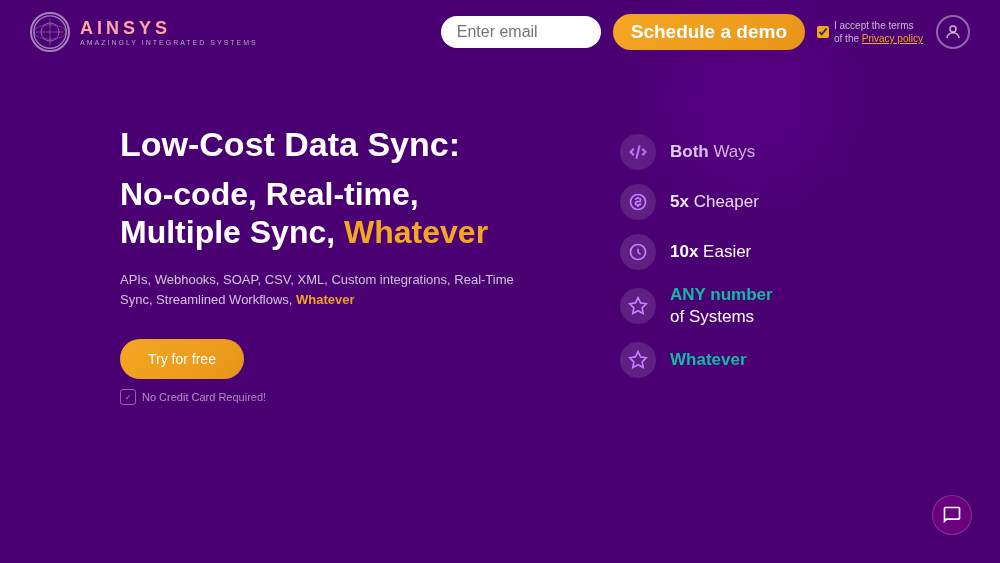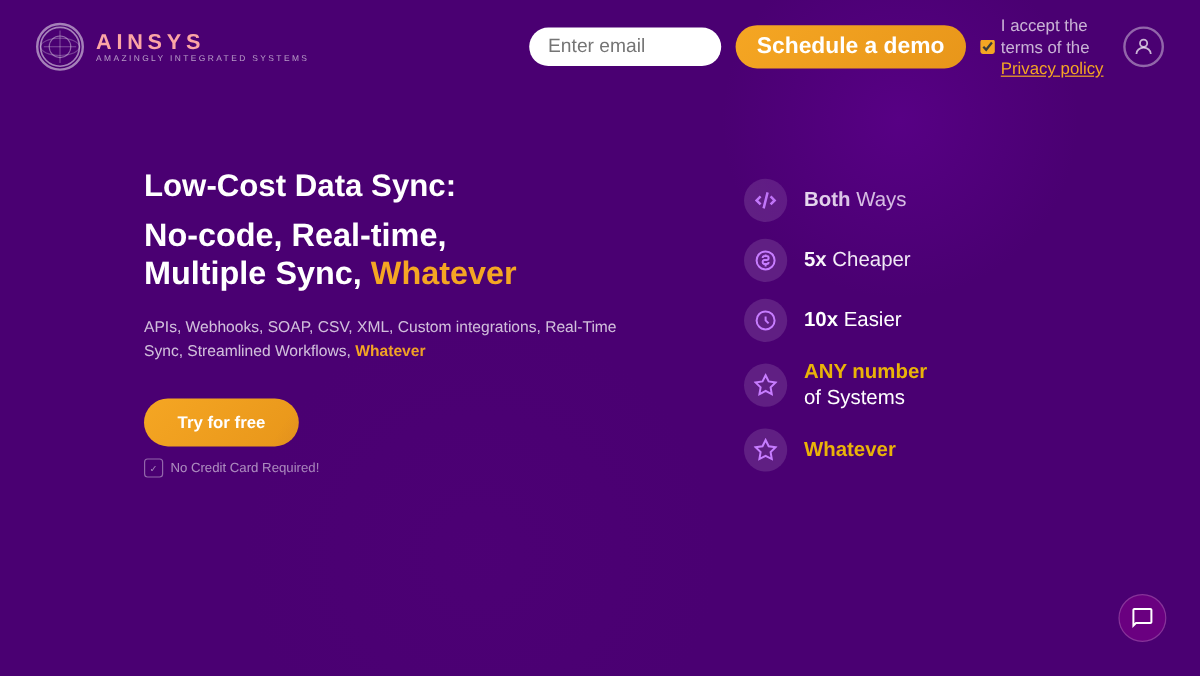--- a/index.html
+++ b/index.html
@@ -99,21 +99,21 @@
     }
 
     .terms-checkbox {
       width: 12px;
       height: 12px;
       accent-color: #f5a623;
     }
 
     .terms-text {
       color: rgba(255,255,255,0.7);
-      font-size: 14px;
+      font-size: 10px;
       line-height: 1.3;
       max-width: 90px;
     }
 
     .terms-link {
       color: #f5a623;
       text-decoration: underline;
     }
 
     .user-icon-btn {
@@ -138,29 +138,29 @@
       margin-top: 20px;
     }
 
     .left-content {
       flex: 1;
       max-width: 420px;
     }
 
     .hero-title {
       color: #fff;
-      font-size: 26px;
+      font-size: 34px;
       font-weight: 700;
       line-height: 1.2;
       margin-bottom: 10px;
     }
 
     .hero-title-line2 {
       color: #fff;
-      font-size: 27px;
+      font-size: 32px;
       font-weight: 700;
       line-height: 1.2;
     }
 
     .highlight-orange {
       color: #f5a623;
     }
 
     .hero-subtitle {
       color: rgba(255,255,255,0.75);
@@ -175,21 +175,21 @@
       font-weight: 600;
     }
 
     .try-btn {
       background: linear-gradient(135deg, #f5a623, #e8961a);
       border: none;
       border-radius: 25px;
       padding: 12px 28px;
       color: #fff;
       font-size: 14px;
-      font-weight: 700;
+      font-weight: 400;
       cursor: pointer;
       display: inline-block;
     }
 
     .no-credit {
       display: flex;
       align-items: center;
       gap: 6px;
       margin-top: 10px;
       color: rgba(255,255,255,0.55);
@@ -239,21 +239,21 @@
       font-size: 17px;
       font-weight: 500;
       line-height: 1.3;
     }
 
     .feature-text .bold {
       font-weight: 800;
     }
 
     .feature-text .orange {
-      color: #eab308;
+      color: #14b8a6;
       font-weight: 800;
     }
 
     
     .chat-btn {
       position: absolute;
       bottom: 28px;
       right: 28px;
       width: 40px;
       height: 40px;

